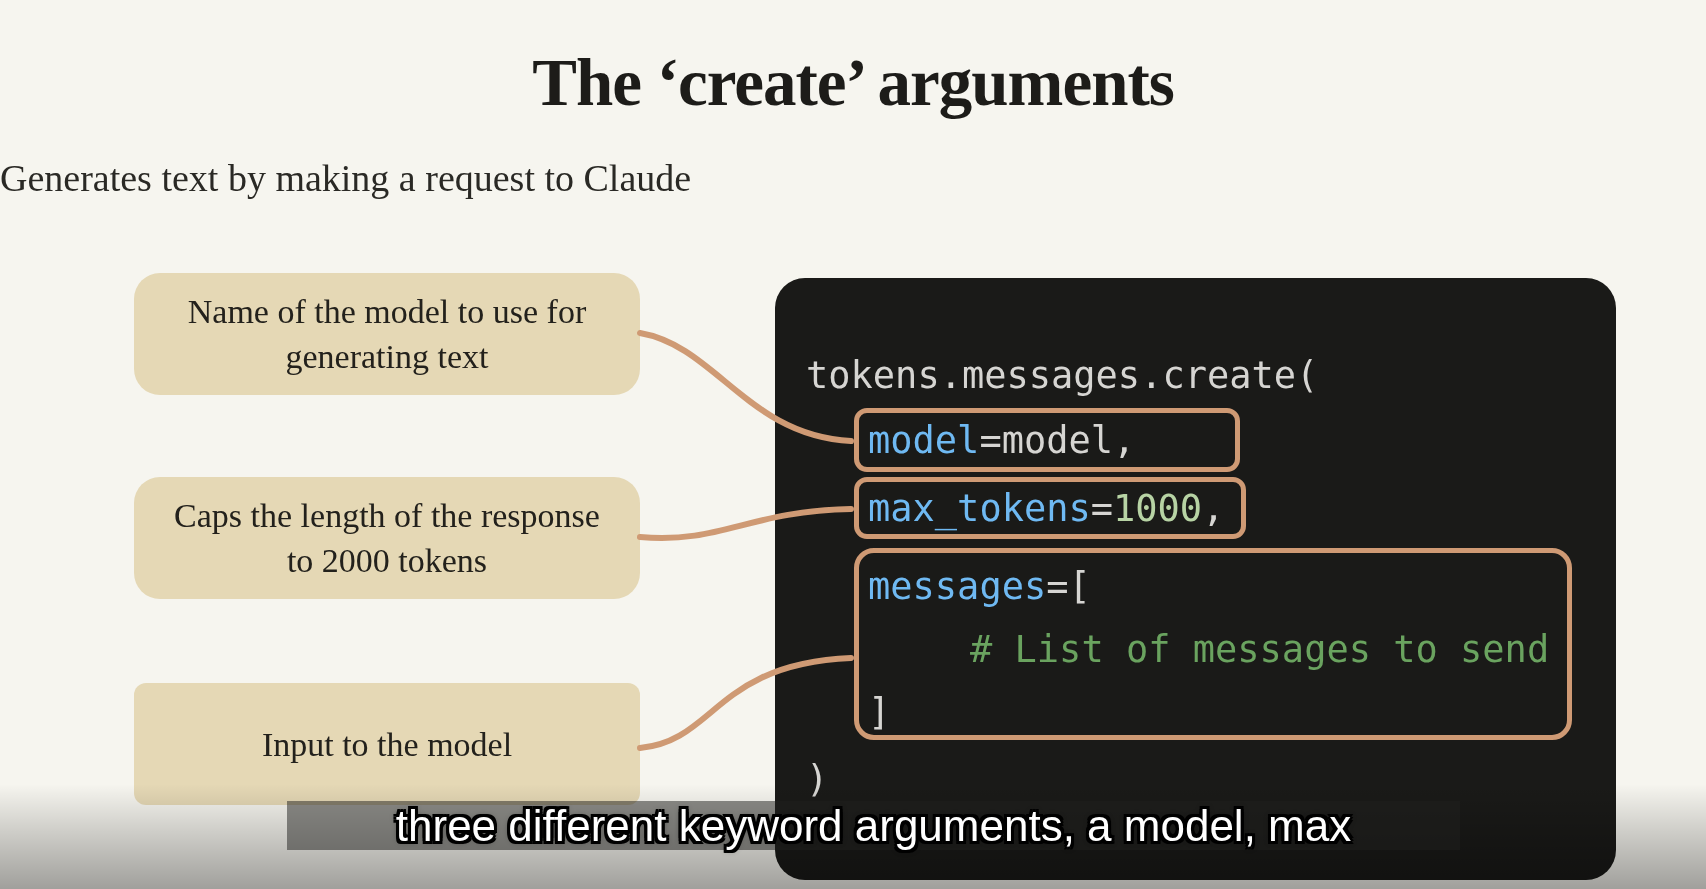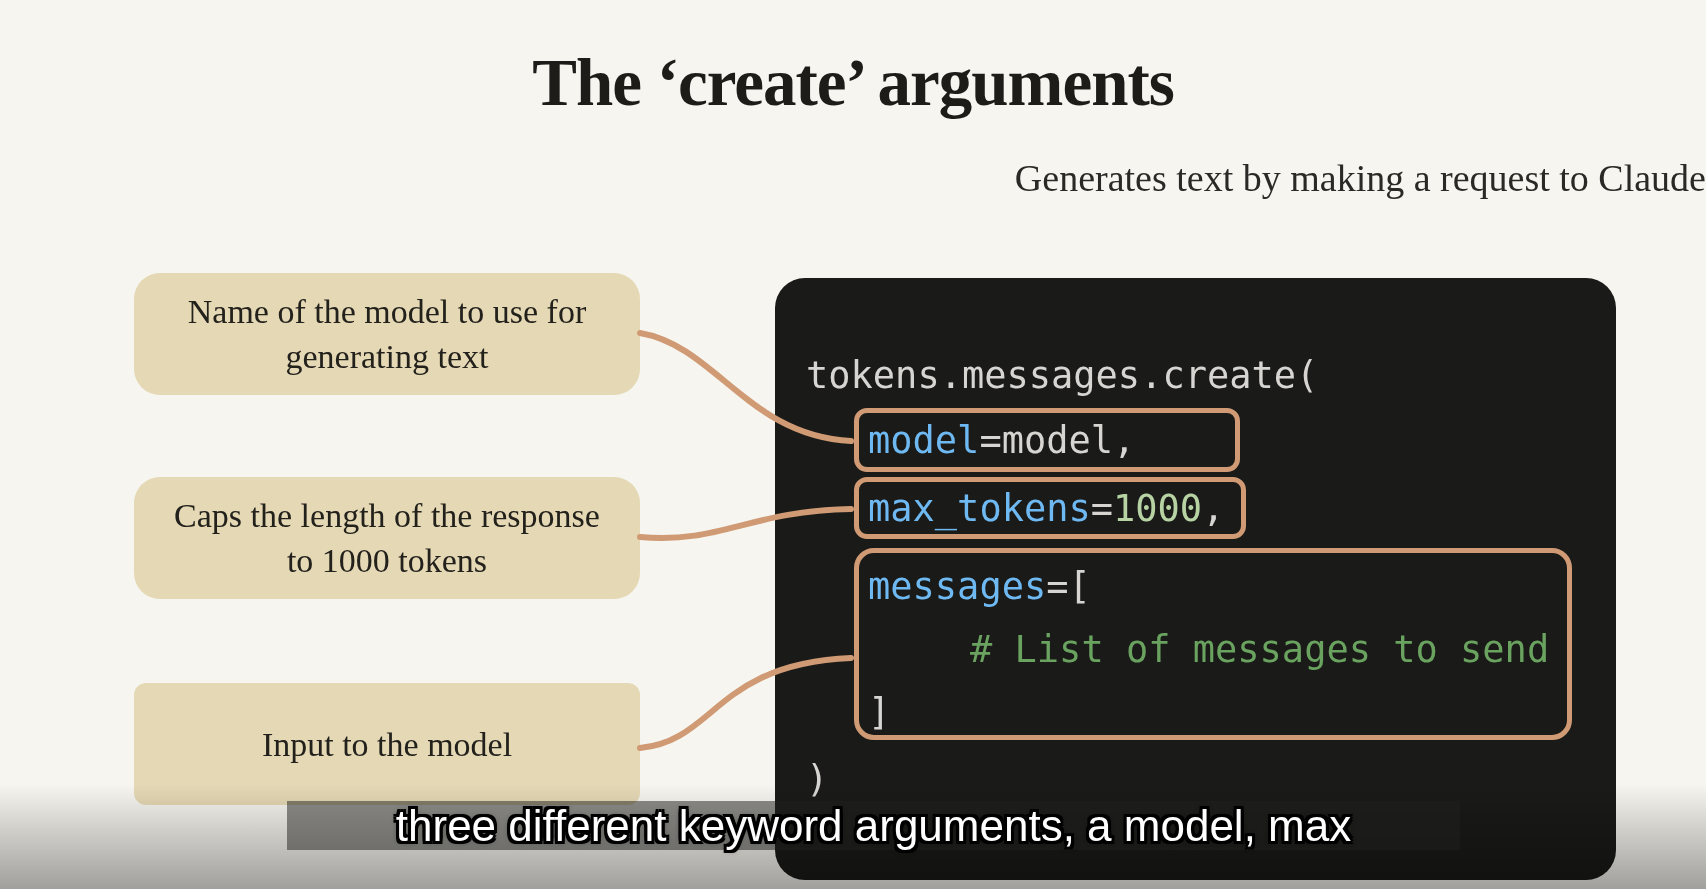--- a/index.html
+++ b/index.html
@@ -19,21 +19,21 @@
     background:var(--page-bg);
     font-family:"Liberation Serif","DejaVu Serif",serif;
   }
   .title{
     position:absolute;top:44px;left:0;width:100%;margin:0;
     text-align:center;font-size:67px;font-weight:700;color:#1d1c19;
     letter-spacing:-1px;
   }
   .subtitle{
     position:absolute;top:156px;left:0;width:100%;
-    text-align:right;font-size:38px;font-weight:400;color:#2a2925;
+    text-align:left;font-size:38px;font-weight:400;color:#2a2925;
   }
   .callout{
     position:absolute;left:134px;width:506px;height:122px;
     background:var(--panel-tan);border-radius:26px;
     display:flex;align-items:center;justify-content:center;
     text-align:center;font-size:34px;line-height:45px;color:#23211c;
     padding:16px 28px;box-sizing:border-box;
   }
   .callout-1{top:273px;}
   .callout-2{top:477px;}
@@ -89,21 +89,21 @@
 
 <div class="slide">
 
   <h1 class="title">The ‘create’ arguments</h1>
   <div class="subtitle">Generates text by making a request to Claude</div>
 
   <div class="callout callout-1">
     <span>Name of the model to use for generating text</span>
   </div>
   <div class="callout callout-2">
-    <span>Caps the length of the response to 1000 tokens</span>
+    <span>Caps the length of the response to 2000 tokens</span>
   </div>
   <div class="callout callout-3">
     <span>Input to the model</span>
   </div>
 
   <div class="codeblock"></div>
 
   <div class="codeline l-open"><span class="tok-plain">tokens.messages.create(</span></div>
 
   <div class="codeline l-model"><span class="tok-kw">model</span><span class="tok-plain">=model,</span></div>

